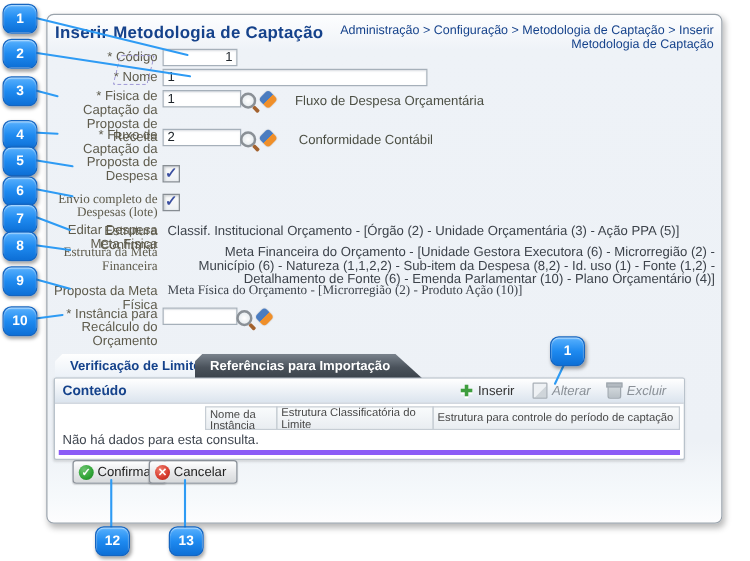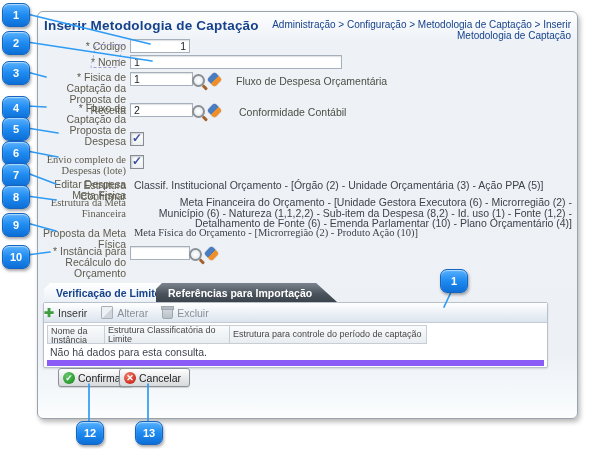--- a/index.html
+++ b/index.html
@@ -38,35 +38,35 @@
   .tab.inactive{background:linear-gradient(#7b848e 0%,#4a525b 55%,#3a424b 100%);color:#fff;}
 
   
   #content-box{position:absolute;left:5px;top:290px;width:503px;height:64px;background:#fff;
     border:1px solid #b9c2cb;border-radius:2px;box-shadow:0 1px 2px rgba(0,0,0,.12);}
   #content-header{height:19px;display:flex;align-items:center;
     background:linear-gradient(#ffffff,#dbe4ee);border-bottom:1px solid #c3ccd6;}
   #content-title{font-size:11px;font-weight:bold;color:#15428b;padding-left:6px;flex:1;}
   .tool{display:flex;align-items:center;gap:4px;font-size:10.5px;margin-right:14px;cursor:pointer;}
   .tool .lbl-on{color:#333;}
-  .tool .lbl-off{color:#8a9097;}
+  .tool .lbl-off{color:#8a9097;font-style:italic;}
   .plus-icon{color:#3f9e3f;font-size:12px;font-weight:bold;line-height:10px;text-shadow:0 1px 0 #fff;}
   .page-icon{width:10px;height:11px;background:linear-gradient(135deg,#eef1f4 55%,#cfd5da 56%);
     border:1px solid #a8afb6;border-radius:1px;}
   .trash-icon{width:9px;height:9px;background:linear-gradient(#d4dade,#b9c1c7);border:1px solid #a0a8af;
     border-radius:0 0 2px 2px;position:relative;margin-top:2px;}
   .trash-icon::before{content:'';position:absolute;left:-2px;top:-3px;width:11px;height:2px;background:#b3bac1;border:1px solid #a0a8af;}
 
   
   #grid{position:absolute;left:3px;top:22px;right:3px;}
-  #grid-head{display:flex;}
+  #grid-head{display:flex;justify-content:flex-end;}
   .gh{box-sizing:border-box;background:linear-gradient(#f9fbfc,#e9edf1);border:1px solid #c6cdd4;
     margin-left:-1px;padding:1px 3px;font-size:9px;line-height:8.5px;color:#474747;height:19px;}
   .gh:first-child{margin-left:0;}
-  #grid-empty{border-bottom:6px solid #8b5cf6;font-size:10.5px;color:#3f4650;padding:2px 3px;}
+  #grid-empty{border-bottom:4px solid #8b5cf6;font-size:10.5px;color:#3f4650;padding:2px 3px;}
 
   
   .btn{position:absolute;height:17px;display:inline-flex;align-items:center;gap:3px;
     padding:0 8px 0 4px;font-size:10.5px;color:#222;background:linear-gradient(#ffffff,#e9eaec 50%,#d7d9db);
     border:1px solid #8b9199;border-radius:3px;box-shadow:0 1px 1px rgba(0,0,0,.15);cursor:pointer;}
   .ok-icon,.x-icon{width:12px;height:12px;border-radius:50%;display:inline-flex;align-items:center;justify-content:center;
     color:#fff;font-size:9px;font-weight:bold;}
   .ok-icon{background:radial-gradient(circle at 35% 30%,#6cc46f,#2fa335 60%,#1d7a22);}
   .x-icon{background:radial-gradient(circle at 35% 30%,#ef7d6d,#d6382b 60%,#a7251b);}
 
@@ -128,20 +128,21 @@
 
     <div class="tab active" style="left:6px;top:271px;">
       <span>Verificação de Limites</span>
     </div>
     <div class="tab inactive" style="left:118px;top:271px;">
       <span>Referências para Importação</span>
     </div>
 
     <div id="content-box">
       <div id="content-header">
+        <span id="content-title">Conteúdo</span>
         <span class="tool">
           <span class="plus-icon">✚</span>
           <span class="lbl-on">Inserir</span>
         </span>
         <span class="tool">
           <span class="page-icon"></span>
           <span class="lbl-off">Alterar</span>
         </span>
         <span class="tool">
           <span class="trash-icon"></span>

